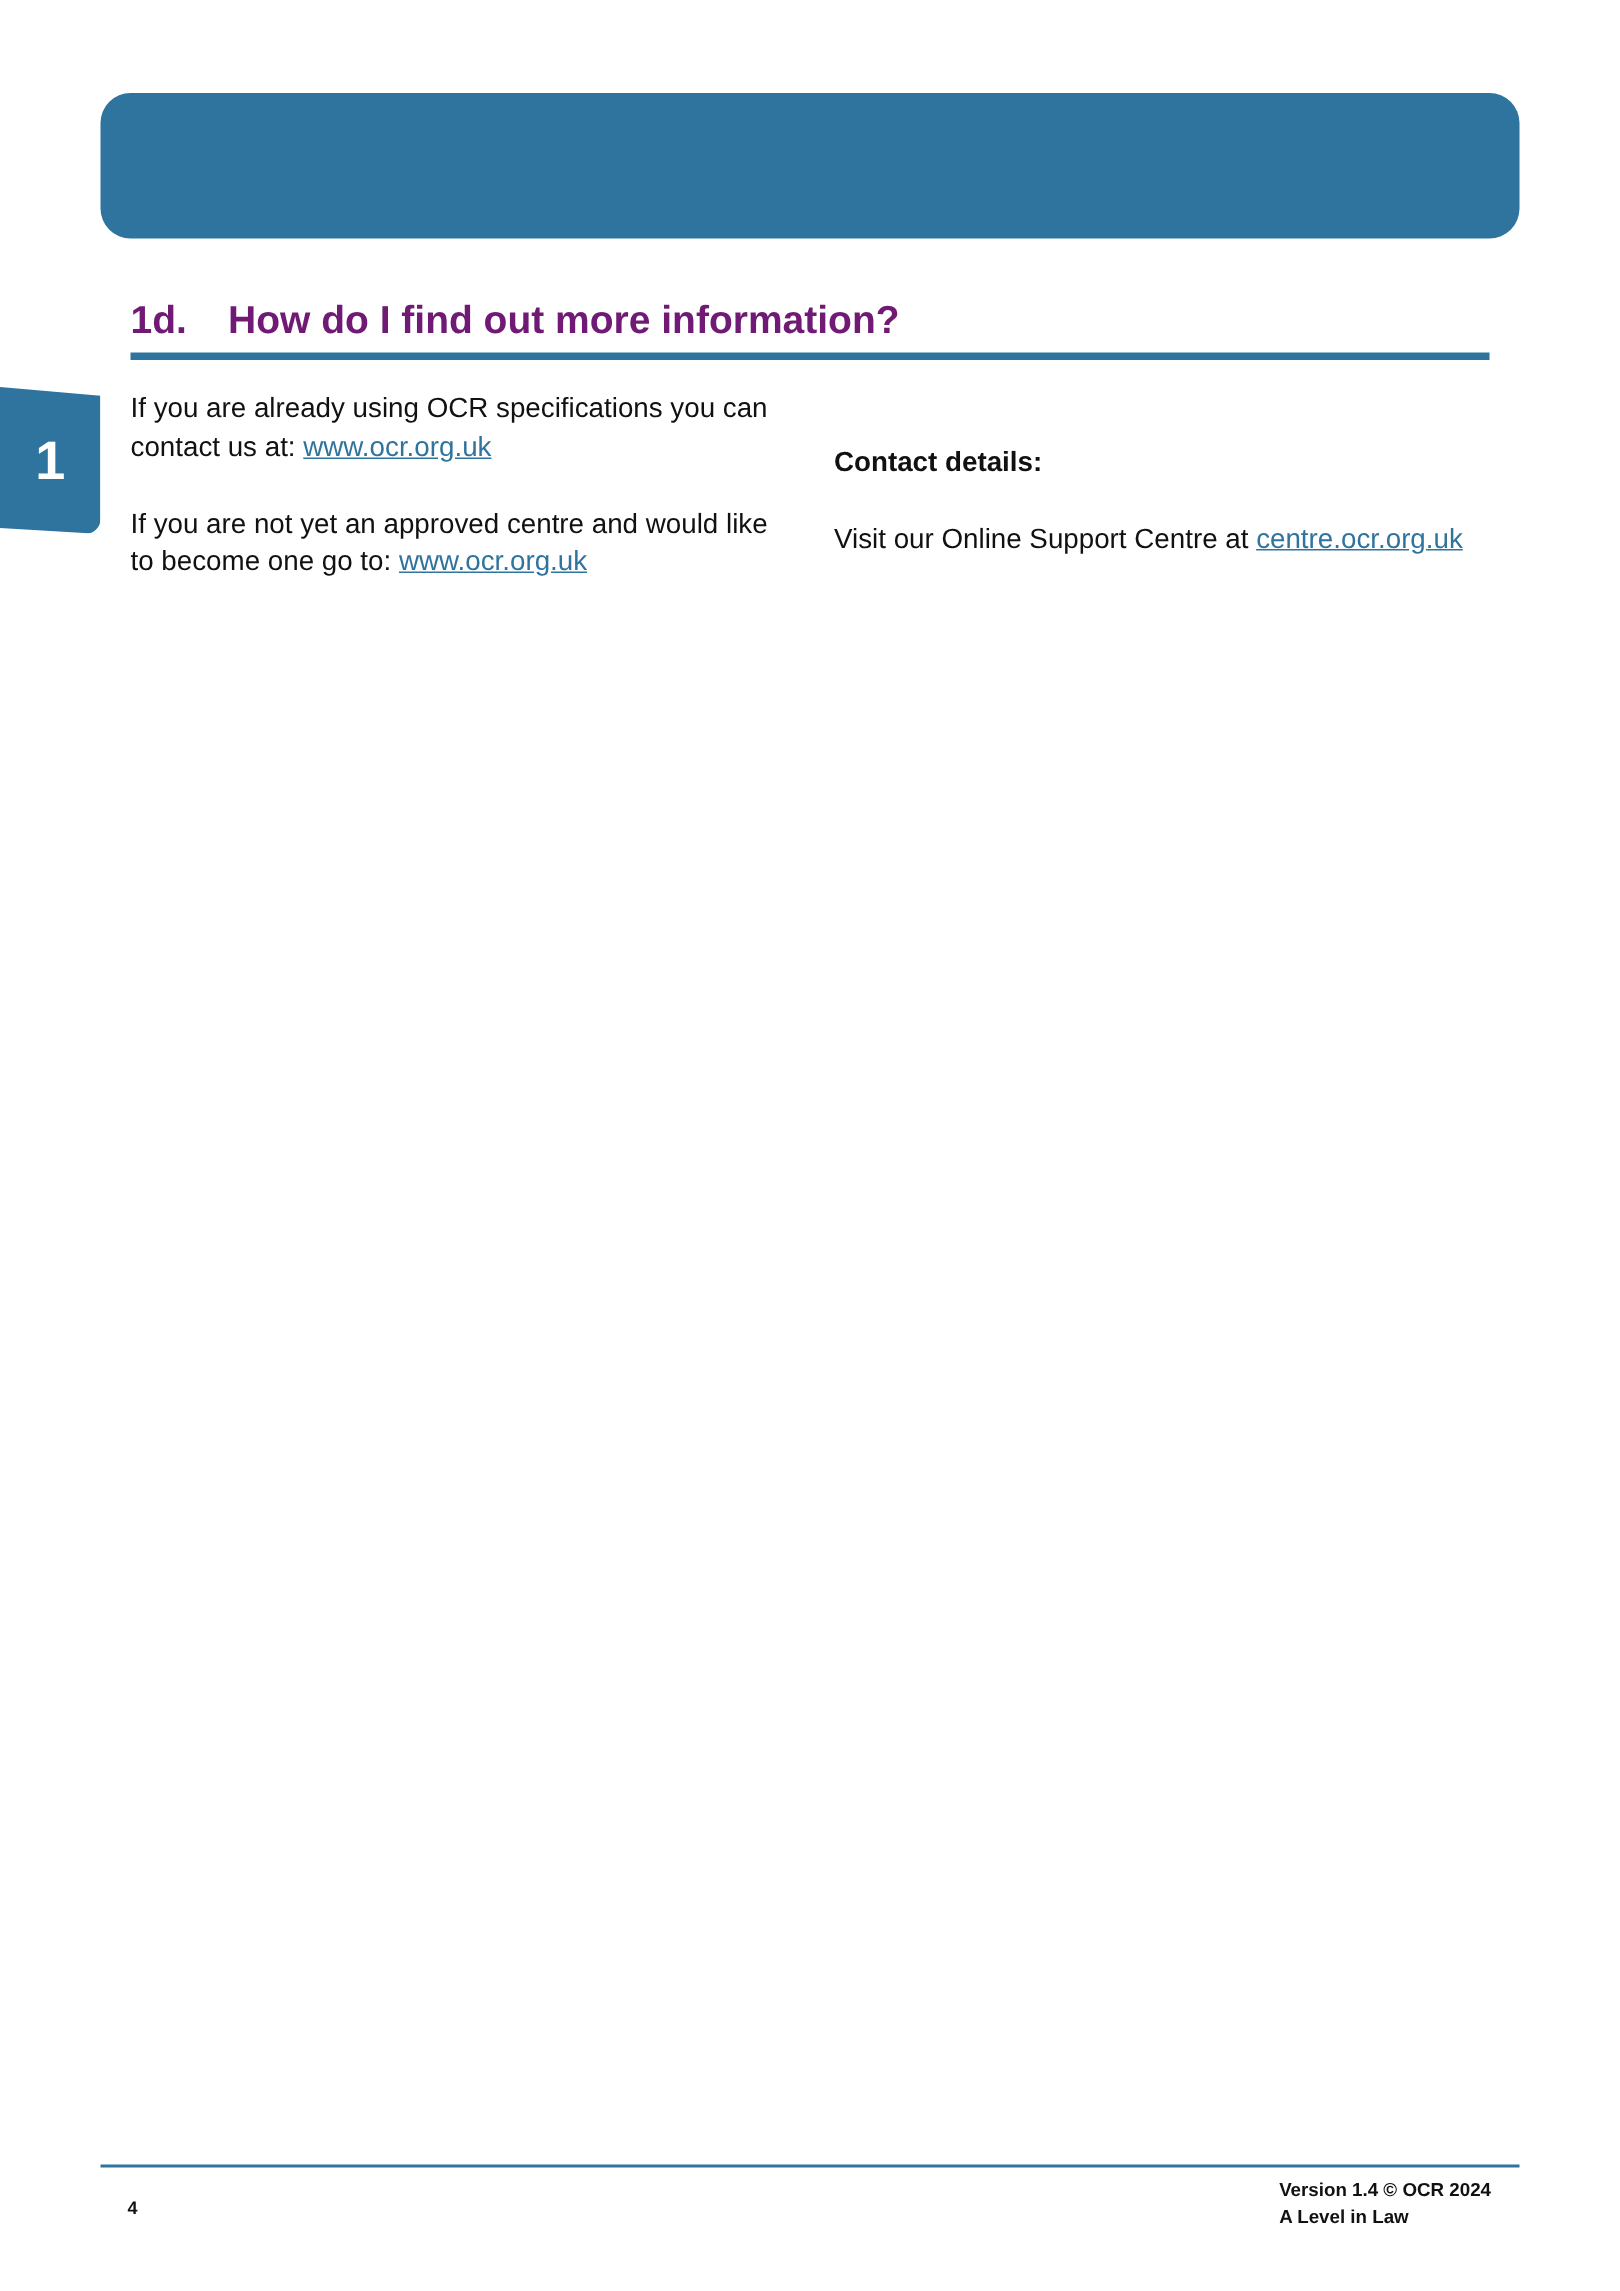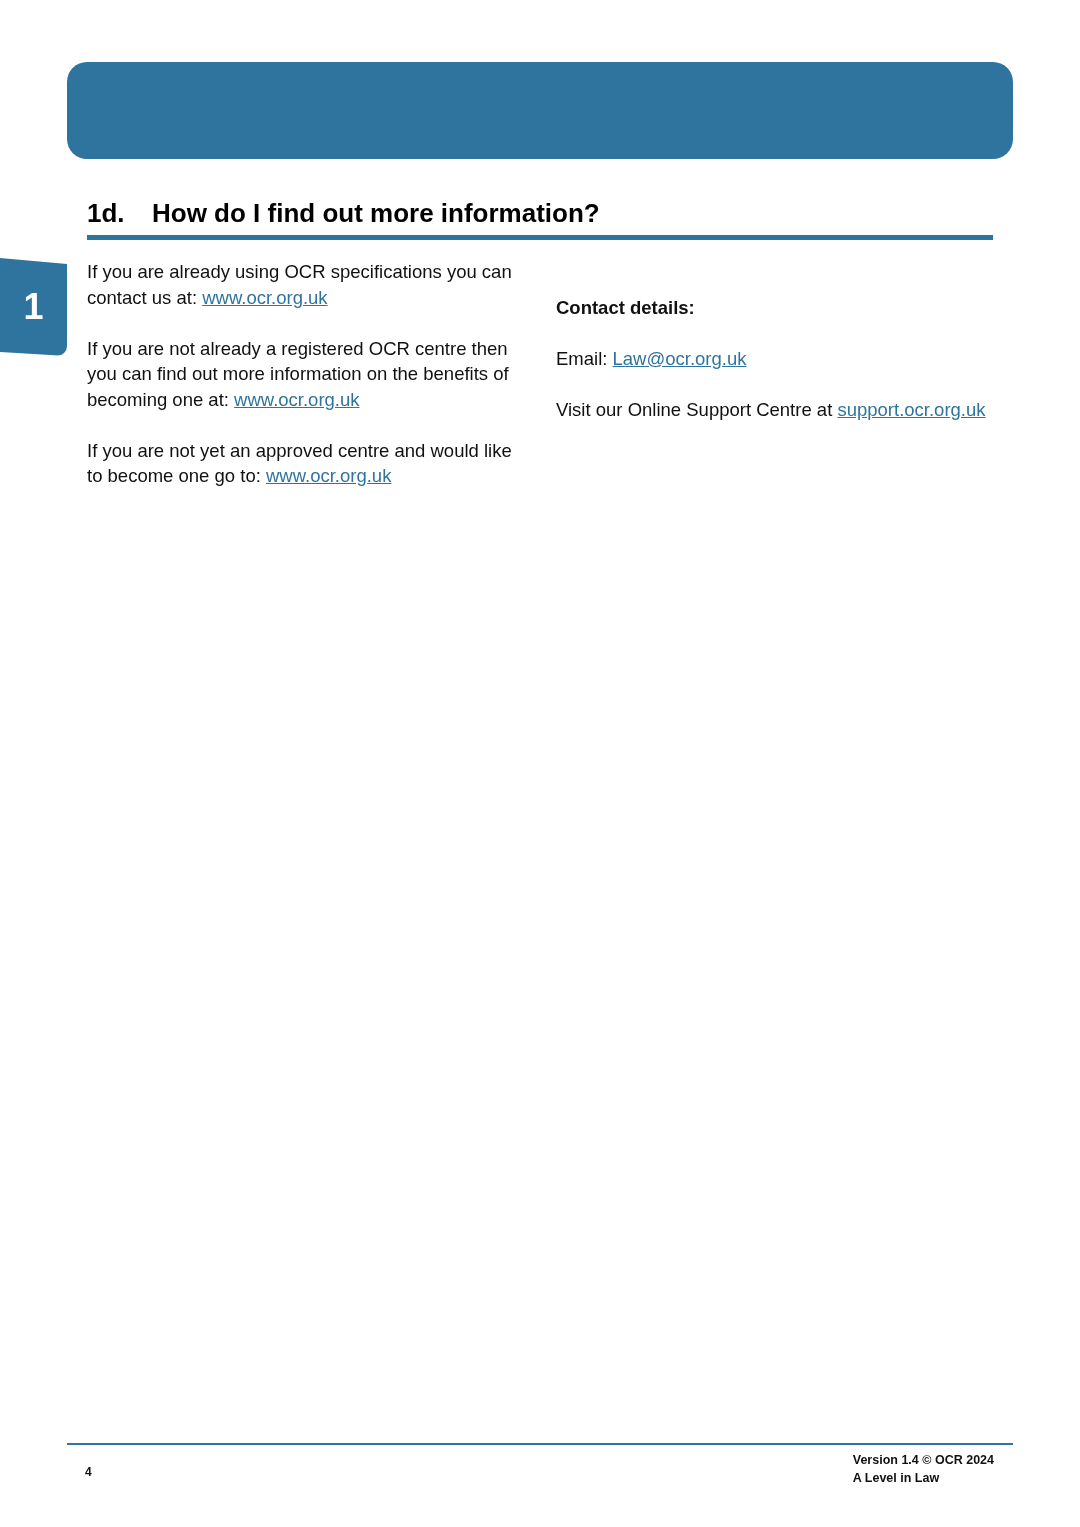--- a/index.html
+++ b/index.html
@@ -7,21 +7,21 @@
       width: 1080px; height: 1527px; position: relative; background: #ffffff;
       font-family: "Liberation Sans", sans-serif; color: #111;
       overflow: hidden;
     }
     .banner {
       position: absolute; left: 67px; top: 62px; width: 946px; height: 97px;
       background: #2f749e; border-radius: 20px;
     }
     .heading {
       position: absolute; left: 87px; top: 198px; width: 906px;
-      font-size: 26px; font-weight: bold; color: #000000;
+      font-size: 26px; font-weight: bold; color: #701a75;
       padding-bottom: 6px; border-bottom: 5px solid #2f749e;
     }
     .heading .num { display: inline-block; width: 65px; }
     .side-tab {
       position: absolute; left: 0; top: 258px; width: 67px; height: 98px;
       background: #2f749e; border-radius: 0 6px 10px 0;
       clip-path: polygon(0 0, 100% 6%, 100% 100%, 0 96%);
       color: #fff; font-weight: bold; font-size: 36px;
       display: flex; align-items: center; justify-content: center;
     }
@@ -52,34 +52,28 @@
 
 <div class="heading">
   <span class="num">1d.</span><span>How do I find out more information?</span>
 </div>
 
 <div class="col col-left">
   <p>
     <span>If you are already using OCR specifications you can contact us at: </span><a href="#">www.ocr.org.uk </a>
   </p>
   <p>
-    <span>If you are not already a registered OCR centre then you can find out more information on the benefits of becoming one at: </span><a href="#">www.ocr.org.uk</a>
-  </p>
-  <p>
     <span>If you are not yet an approved centre and would like to become one go to: </span><a href="#">www.ocr.org.uk</a>
   </p>
 </div>
 
 <div class="col col-right">
   <p class="bold">Contact details:</p>
   <p>
-    <span>Email: </span><a href="#">Law@ocr.org.uk</a>
-  </p>
-  <p>
-    <span>Visit our Online Support Centre at </span><a href="#">support.ocr.org.uk</a>
+    <span>Visit our Online Support Centre at </span><a href="#">centre.ocr.org.uk</a>
   </p>
 </div>
 
 <div class="footer-rule"></div>
 <div class="page-num">4</div>
 <div class="footer-right">
   <div>Version 1.4 © OCR 2024</div>
   <div>A Level in Law</div>
 </div>
 

